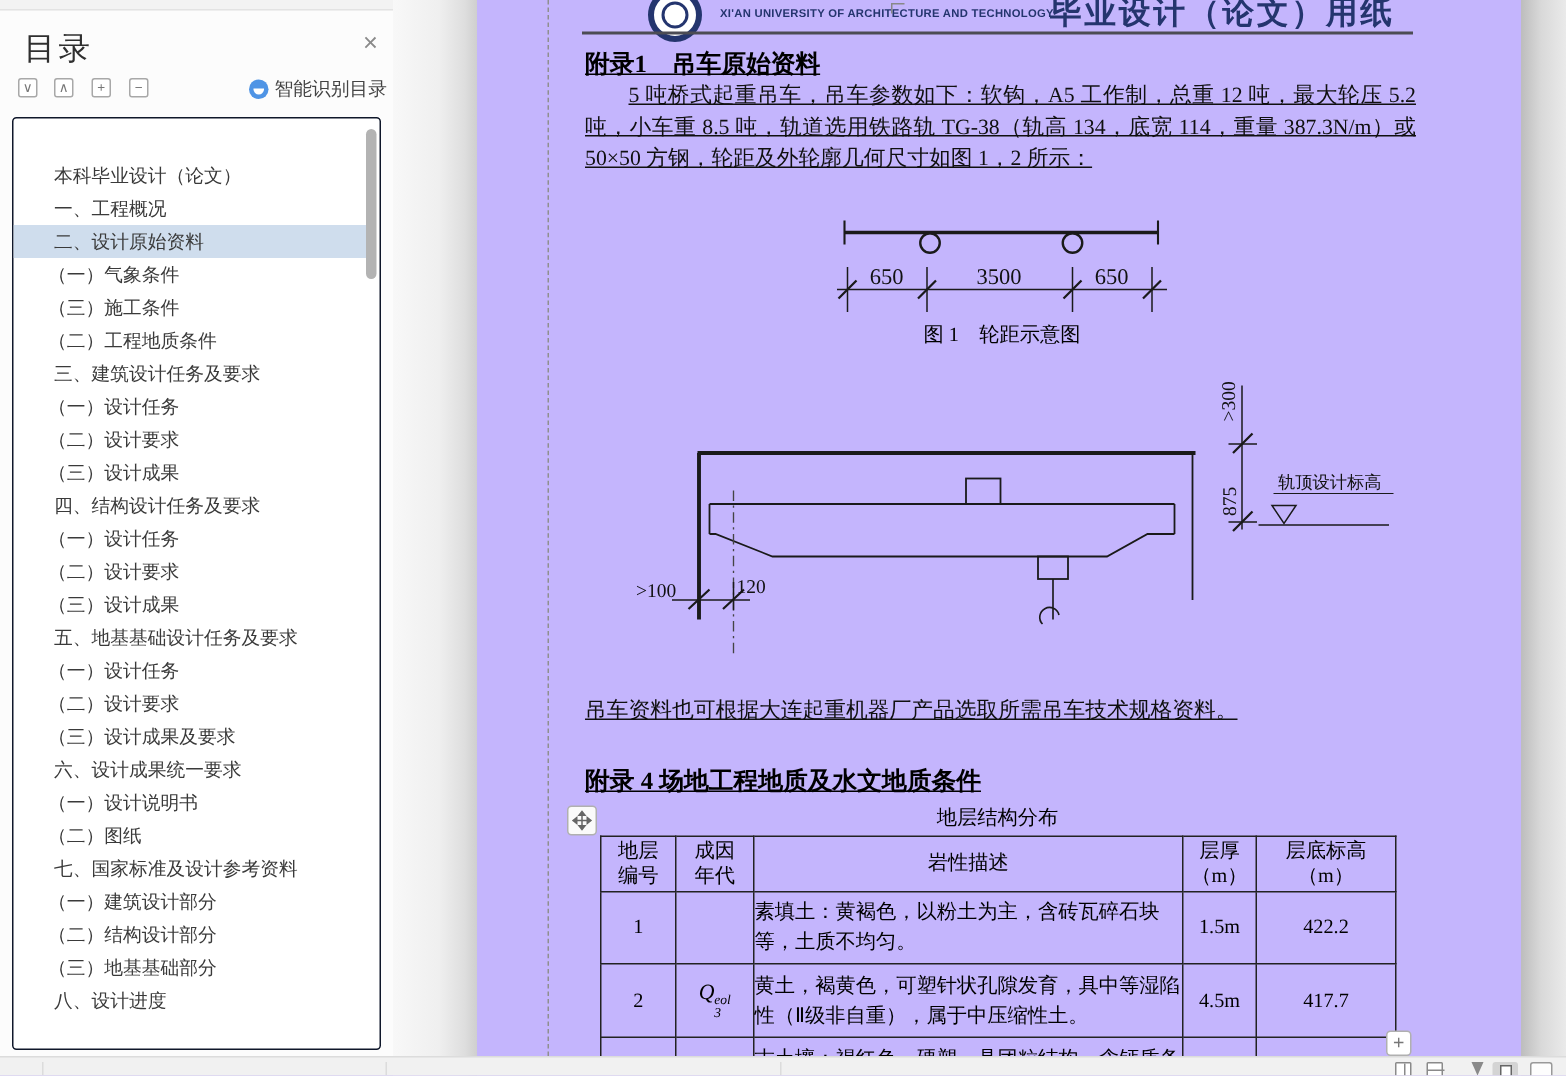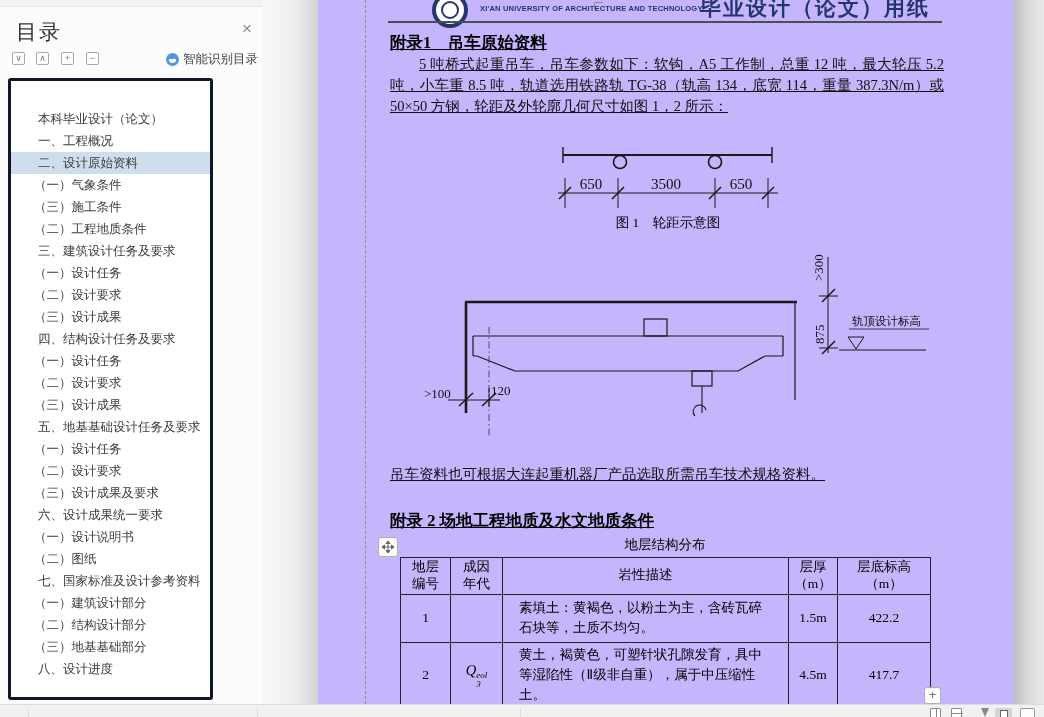--- a/index.html
+++ b/index.html
@@ -14,21 +14,21 @@
   .sidebar { position:absolute; left:0; top:0; width:262px; height:704px; background:#fcfcfc; z-index:4; }
   .toc-title { position:absolute; left:16px; top:18px; font-size:21px; color:#2f2f2f; letter-spacing:2px; }
   .toc-close { position:absolute; left:238px; top:20px; width:18px; height:18px; font-size:17px; line-height:18px; text-align:center; color:#8a8a8a; cursor:pointer; }
   .toc-tools { position:absolute; left:0; top:50px; width:262px; height:18px; }
   .tool-btn { position:absolute; top:2px; width:13px; height:13px; border:1px solid #a8a8a8; border-radius:2px; color:#777; font-size:9px; line-height:11px; text-align:center; background:#fff; }
   .tb1{left:12px;} .tb2{left:36px;} .tb3{left:61px;} .tb4{left:86px;}
   .ai-btn { position:absolute; left:166px; top:1px; height:16px; display:flex; align-items:center; }
   .ai-ico { width:13px; height:13px; border-radius:50%; background:#4f94e5; position:relative; margin-right:4px; }
   .ai-ico i { position:absolute; left:3px; top:6px; width:7px; height:4px; background:#fff; border-radius:0 0 4px 4px; }
   .ai-label { font-size:12.5px; color:#444; }
-  .toc-box { position:absolute; left:8px; top:78px; width:205px; height:622px; background:#fff; border:3px solid #0f172a; border-radius:3px; overflow:hidden; }
+  .toc-box { position:absolute; left:8px; top:78px; width:246px; height:622px; background:#fff; border:1px solid #0f172a; border-radius:3px; overflow:hidden; }
   .toc-list { position:absolute; left:0; top:27px; width:244px; }
   .toc-item { height:22px; line-height:22px; font-size:12.5px; color:#3a3a3a; white-space:nowrap; overflow:hidden; cursor:pointer; }
   .toc-item.lv0 { padding-left:27px; }
   .toc-item.lv1 { padding-left:27px; }
   .toc-item.lv2 { padding-left:23px; }
   .toc-item.selected { background:#cfdded; width:235px; }
   .toc-scroll { position:absolute; left:235px; top:7px; width:7px; height:100px; background:#b3b3b3; border-radius:4px; }
 
   
   .side-shadow { position:absolute; left:262px; top:0; width:56px; height:717px; background:linear-gradient(to right,#f8f8f8 0%,#efefef 55%,#dedede 85%,#cfcfcf 100%); z-index:3; }
@@ -52,21 +52,21 @@
 
   .fig-caption { position:absolute; text-align:center; font-size:13.5px; font-family:"Liberation Serif", serif; color:#000; white-space:nowrap; }
 
   svg text { font-family:"Liberation Serif", serif; fill:#111; }
 
   
   .tbl-title { position:absolute; left:82px; top:536px; width:530px; text-align:center; font-size:13.5px; font-family:"Liberation Serif", serif; }
   table.geo { position:absolute; left:82px; top:557px; width:530px; border-collapse:collapse; table-layout:fixed; font-family:"Liberation Serif", serif; font-size:13.5px; color:#000; }
   table.geo td, table.geo th { border:1px solid #222; font-weight:normal; text-align:center; vertical-align:middle; padding:1px 2px; }
   table.geo th { white-space:pre-line; line-height:1.25; }
-  table.geo .desc { text-align:left; padding:2px 16px; line-height:1.5; }
+  table.geo .desc { text-align:left; padding:2px 0; line-height:1.5; }
   tr.hrow { height:35px; } tr.r1 { height:48px; } tr.r2 { height:49px; } tr.r3 { height:50px; }
   .qbase { font-style:italic; font-size:14.5px; }
   .qss { display:inline-flex; flex-direction:column; font-size:9px; line-height:8.5px; font-style:italic; vertical-align:-3px; text-align:left; }
 
   .move-handle { position:absolute; left:60px; top:537px; width:20px; height:20px; border:1px solid #b0b0b0; border-radius:3px; background:#fafafa; display:flex; align-items:center; justify-content:center; cursor:move; }
   .plus-btn { position:absolute; left:606px; top:687px; width:17px; height:17px; border:1px solid #b0b0b0; border-radius:3px; background:#fff; color:#777; font-size:13px; line-height:14px; text-align:center; cursor:pointer; }
 
   
   .statusbar { position:absolute; left:0; top:704px; width:1044px; height:13px; background:#f1f1f1; border-top:1px solid #dcdcdc; z-index:30; overflow:hidden; }
   .sb-div { position:absolute; top:3px; width:1px; height:9px; background:#dcdcdc; }
@@ -186,21 +186,21 @@
       </g>
       <text x="4" y="153" font-size="13">&gt;100</text>
       <text x="71" y="150" font-size="13">120</text>
       <text transform="translate(403,36) rotate(-90)" font-size="13">&gt;300</text>
       <text transform="translate(404,99) rotate(-90)" font-size="13">875</text>
       <text x="432" y="80" font-size="11.5">轨顶设计标高</text>
     </svg>
 
     <p class="para doc-serif" style="top:464px;">吊车资料也可根据大连起重机器厂产品选取所需吊车技术规格资料。</p>
 
-    <div class="h-appendix doc-serif" style="top:510px;">附录 2 场地工程地质及水文地质条件</div>
+    <div class="h-appendix doc-serif" style="top:510px;">附录 4 场地工程地质及水文地质条件</div>
     <div class="tbl-title">地层结构分布</div>
 
     <div class="move-handle">
       <svg width="14" height="14" viewBox="0 0 14 14">
         <g stroke="#666" stroke-width="1" fill="#666">
           <path d="M7,1 L9,3.5 H5 Z"></path>
             <path d="M7,13 L5,10.5 H9 Z"></path>
           <path d="M1,7 L3.5,5 V9 Z"></path>
             <path d="M13,7 L10.5,9 V5 Z"></path>
           <path d="M7,3 V11 M3,7 H11" fill="none"></path>

